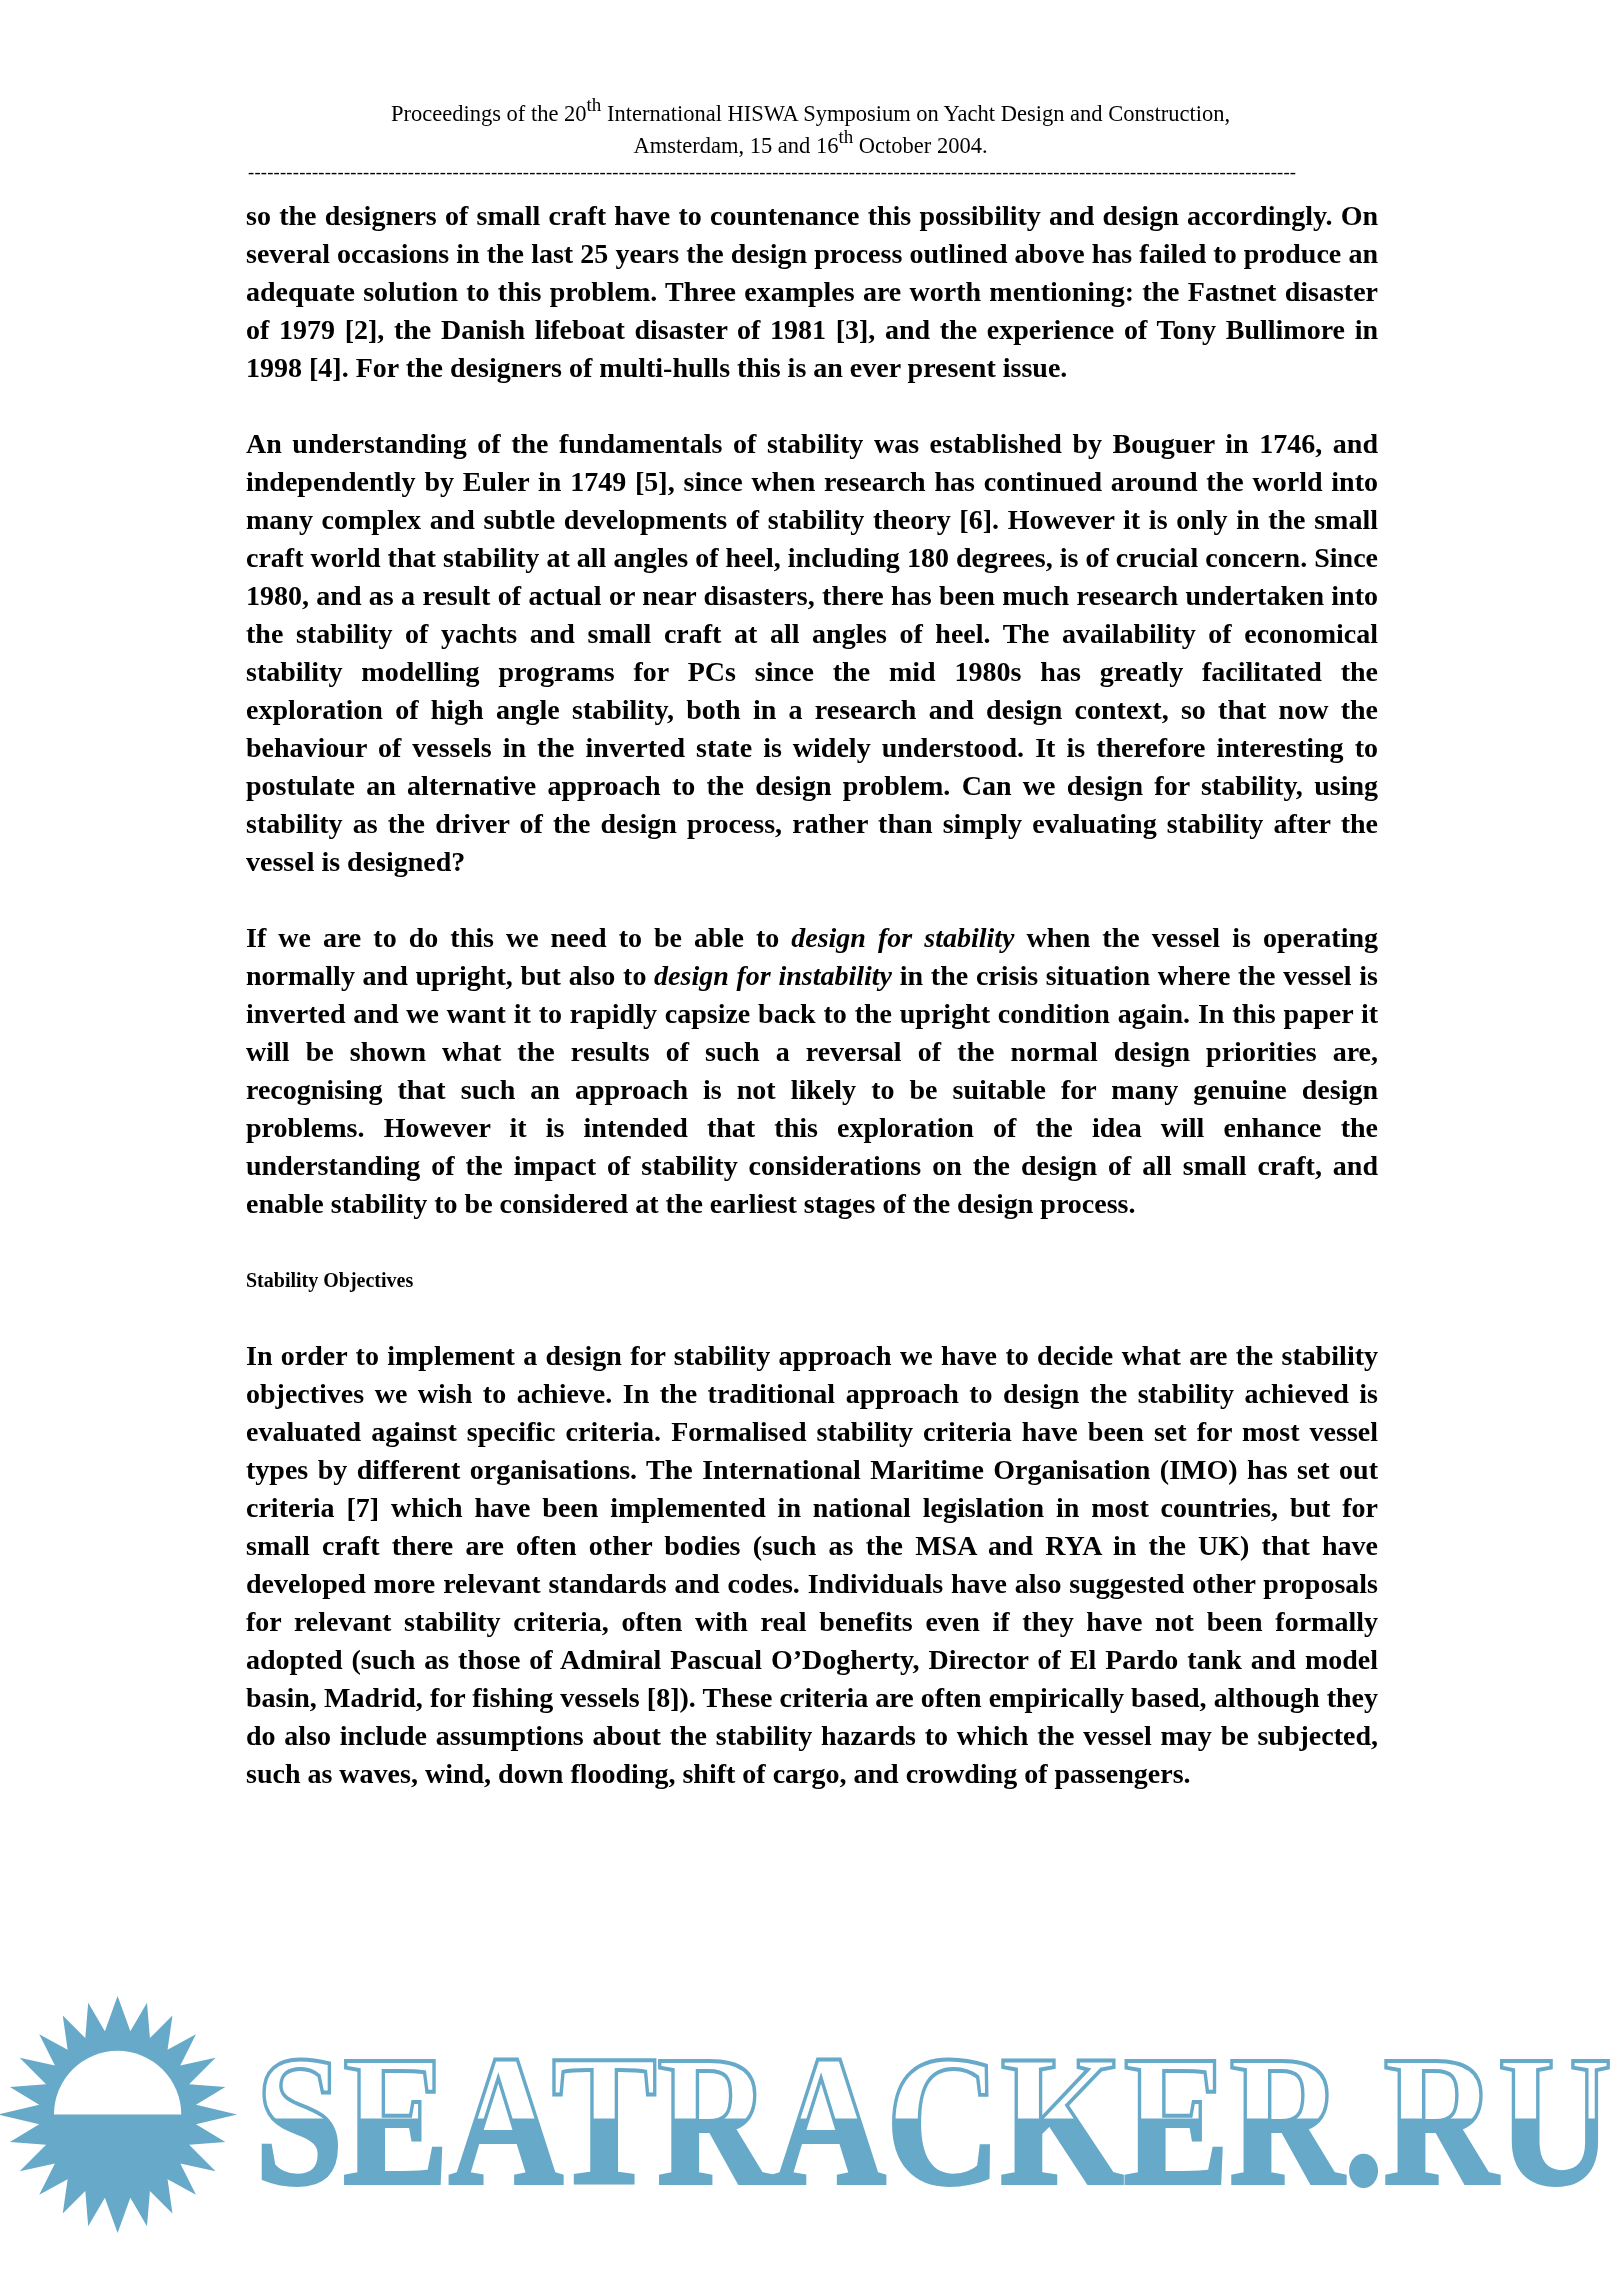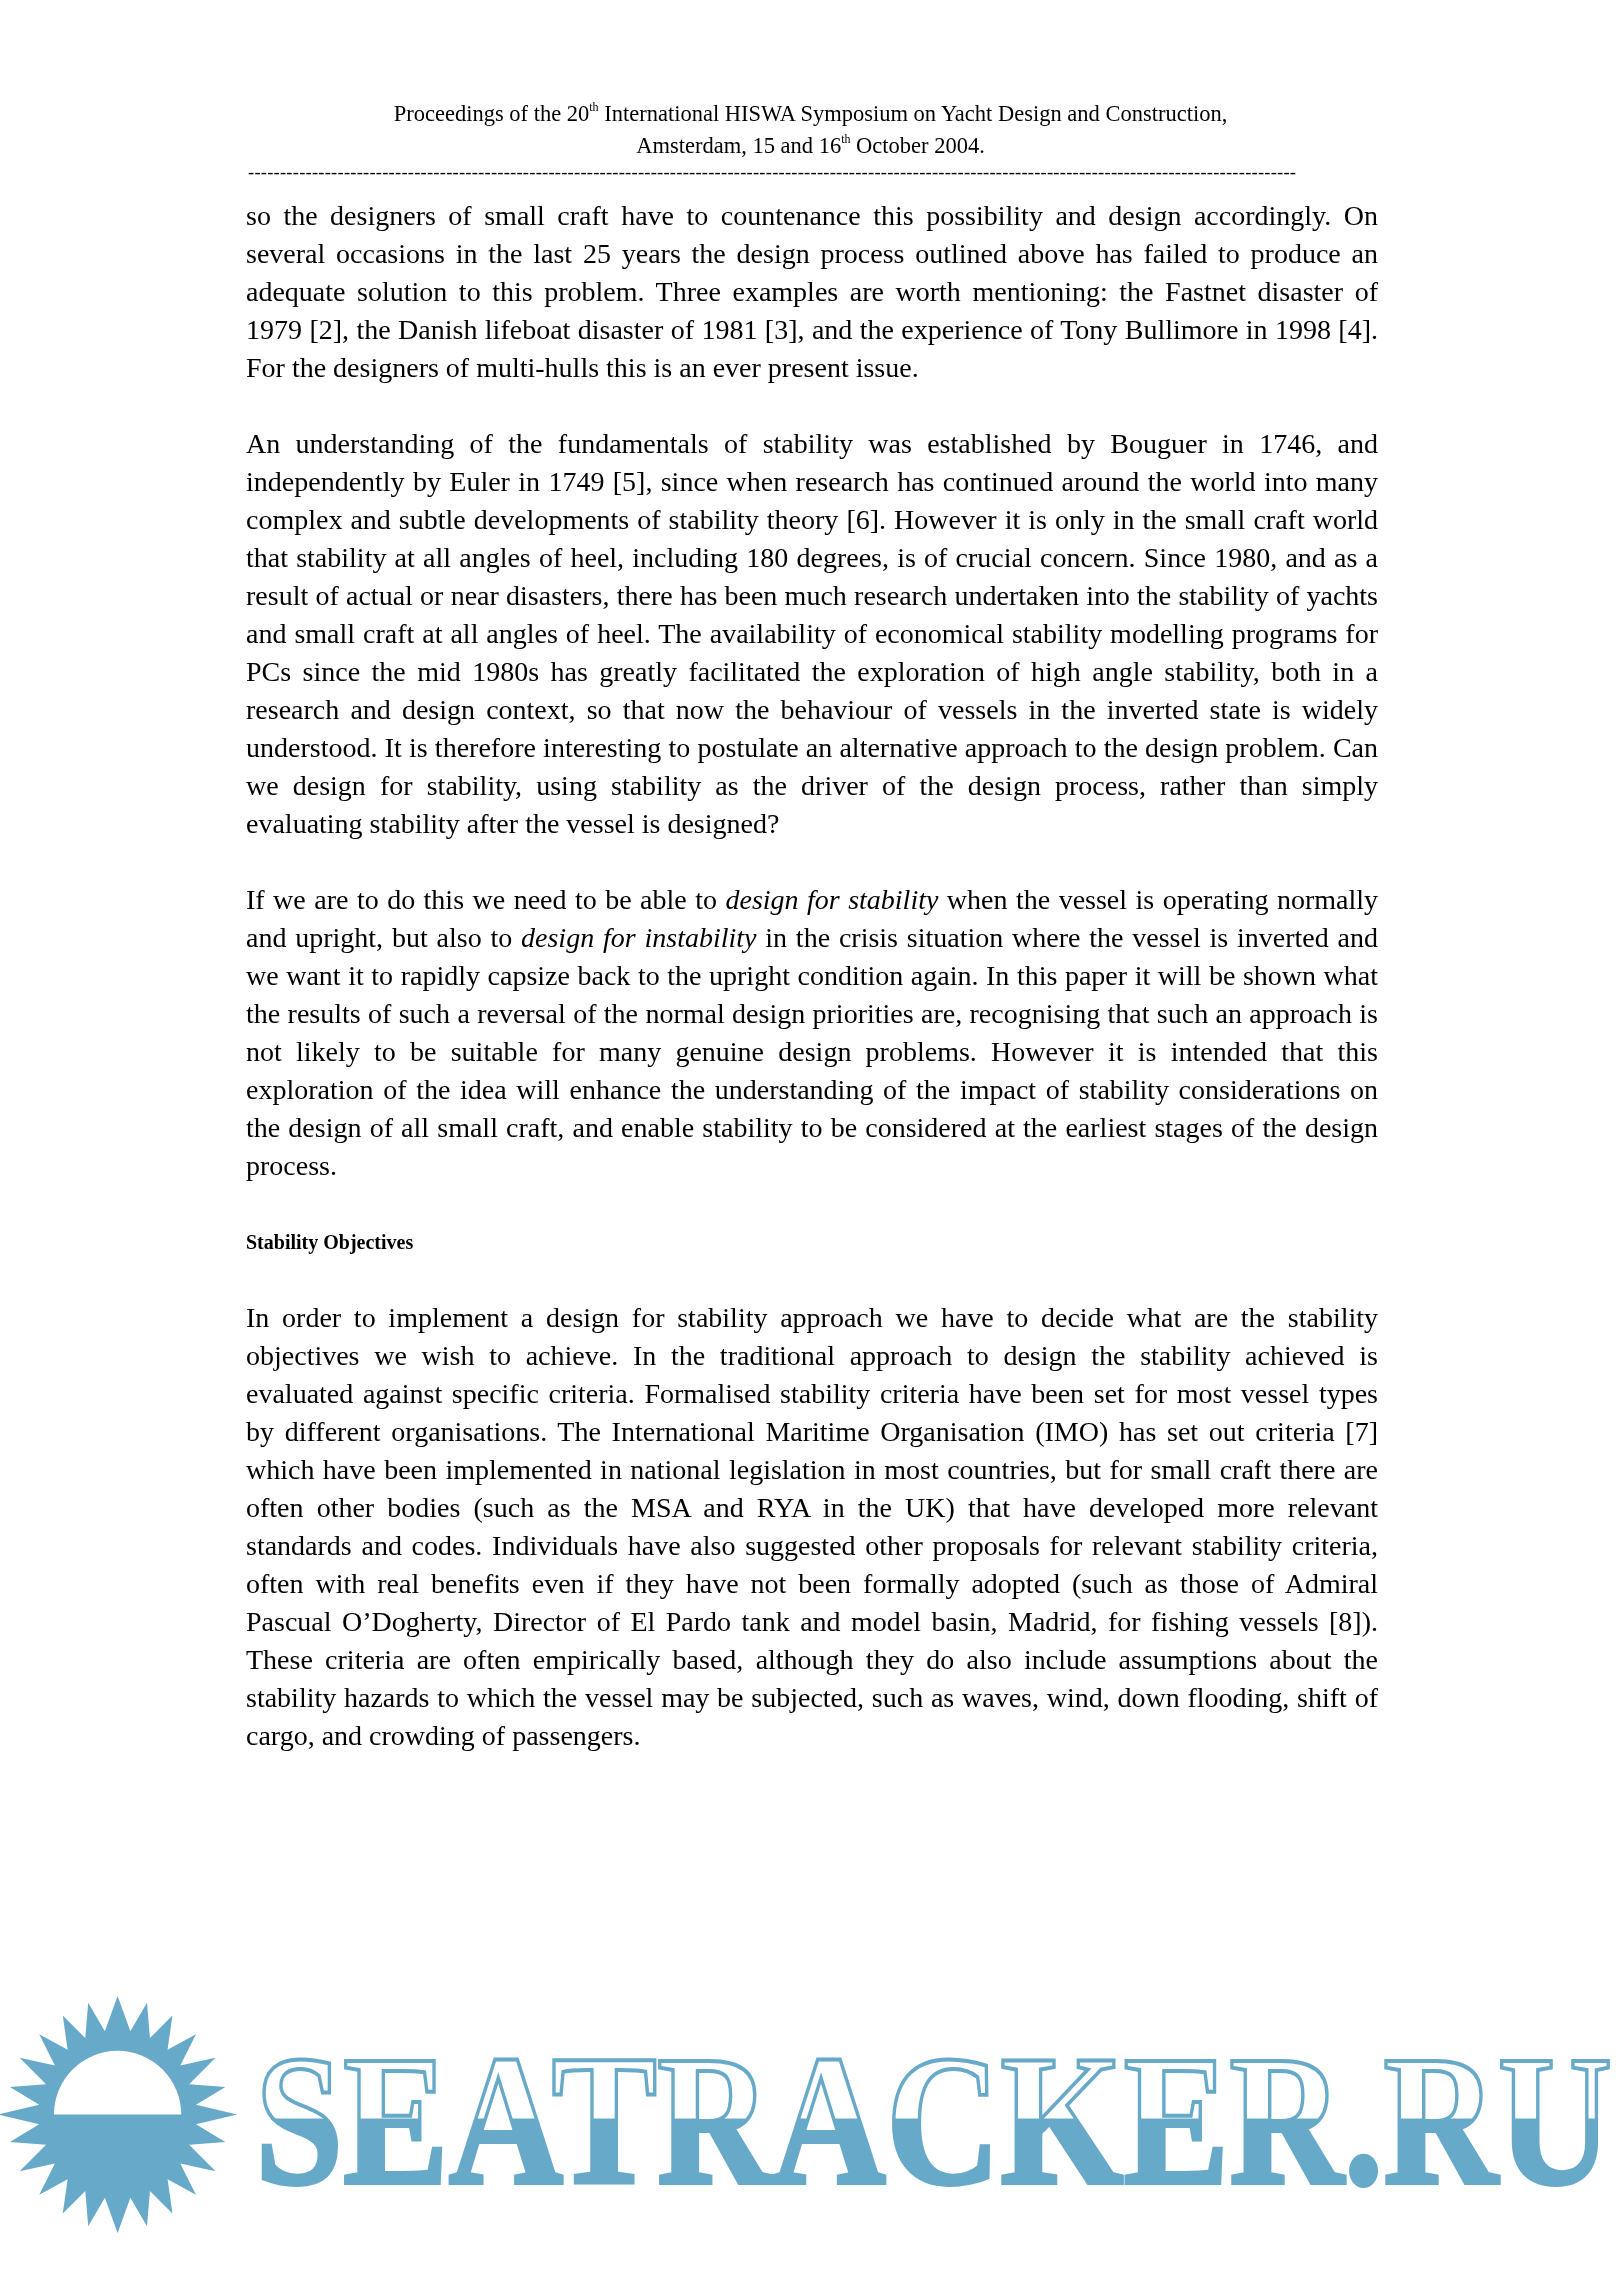--- a/index.html
+++ b/index.html
@@ -1,26 +1,26 @@
 <!DOCTYPE html>
 <html><head>
 <meta charset="utf-8">
 <style>
   html, body { margin:0; padding:0; background:#ffffff; }
   body { width:1621px; height:2293px; position:relative; overflow:hidden;
          font-family:"Liberation Serif","DejaVu Serif",serif; color:#000; }
   .header { position:absolute; left:0; width:1621px; top:98px; text-align:center;
             font-size:22.5px; line-height:32px; }
-  .header sup { font-size:12px; line-height:0; position:relative; top:-2px; }
+  .header sup { font-size:19px; line-height:0; position:relative; top:-2px; }
   .rule { position:absolute; left:248px; width:1142px; top:167px; height:9.8px;
           overflow:hidden; white-space:nowrap; font-size:18.6px; line-height:9.8px;
           letter-spacing:0.2px; }
   .body { position:absolute; left:246px; width:1145px; top:197px;
           font-size:28px; line-height:38px; }
-  .body p { margin:0 13px 38px 0; text-align:justify; }
+  .body p { margin:0 13px 38px 0; text-align:justify;font-weight:bold; }
   .body h2 { margin:0 0 38px 0; font-size:20px; font-weight:bold; line-height:38px; }
   .body em { font-style:italic; }
   .watermark { position:absolute; left:0; top:1995px; width:1621px; height:239px; }
   .logo-text { position:absolute; left:255px; top:2098px; width:1362px; height:147px; }
 </style>
 </head>
 <body>
 
 <div class="header">
   <div><span>Proceedings of the 20</span><sup>th</sup><span> International HISWA Symposium on Yacht Design and Construction,</span></div>

